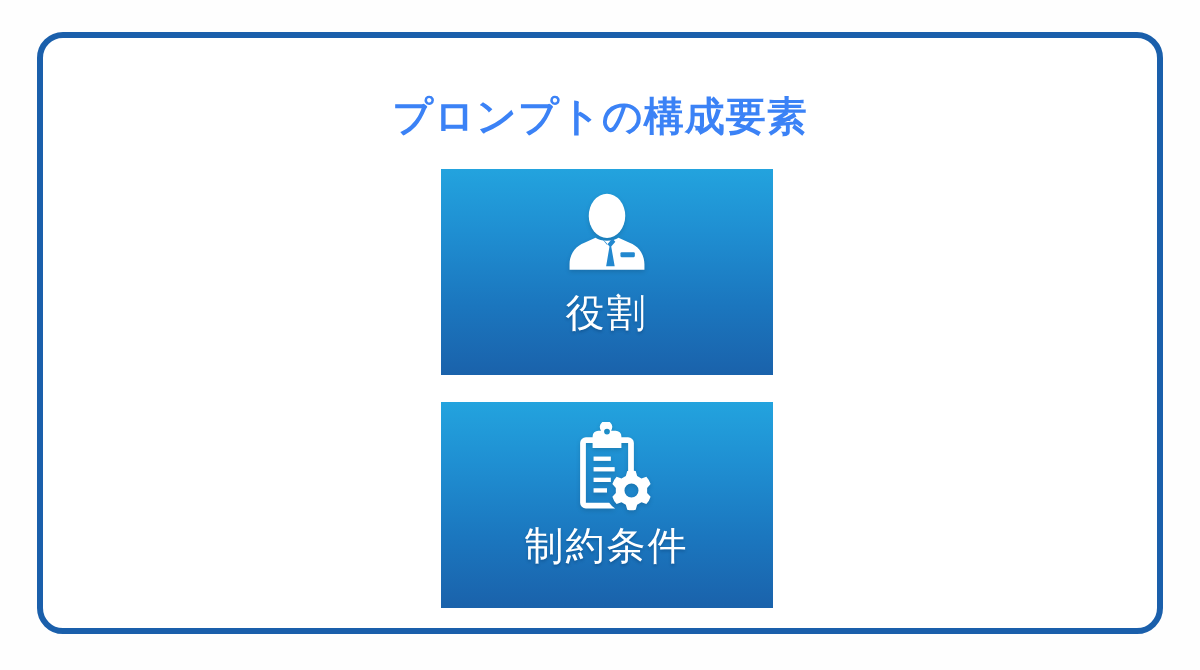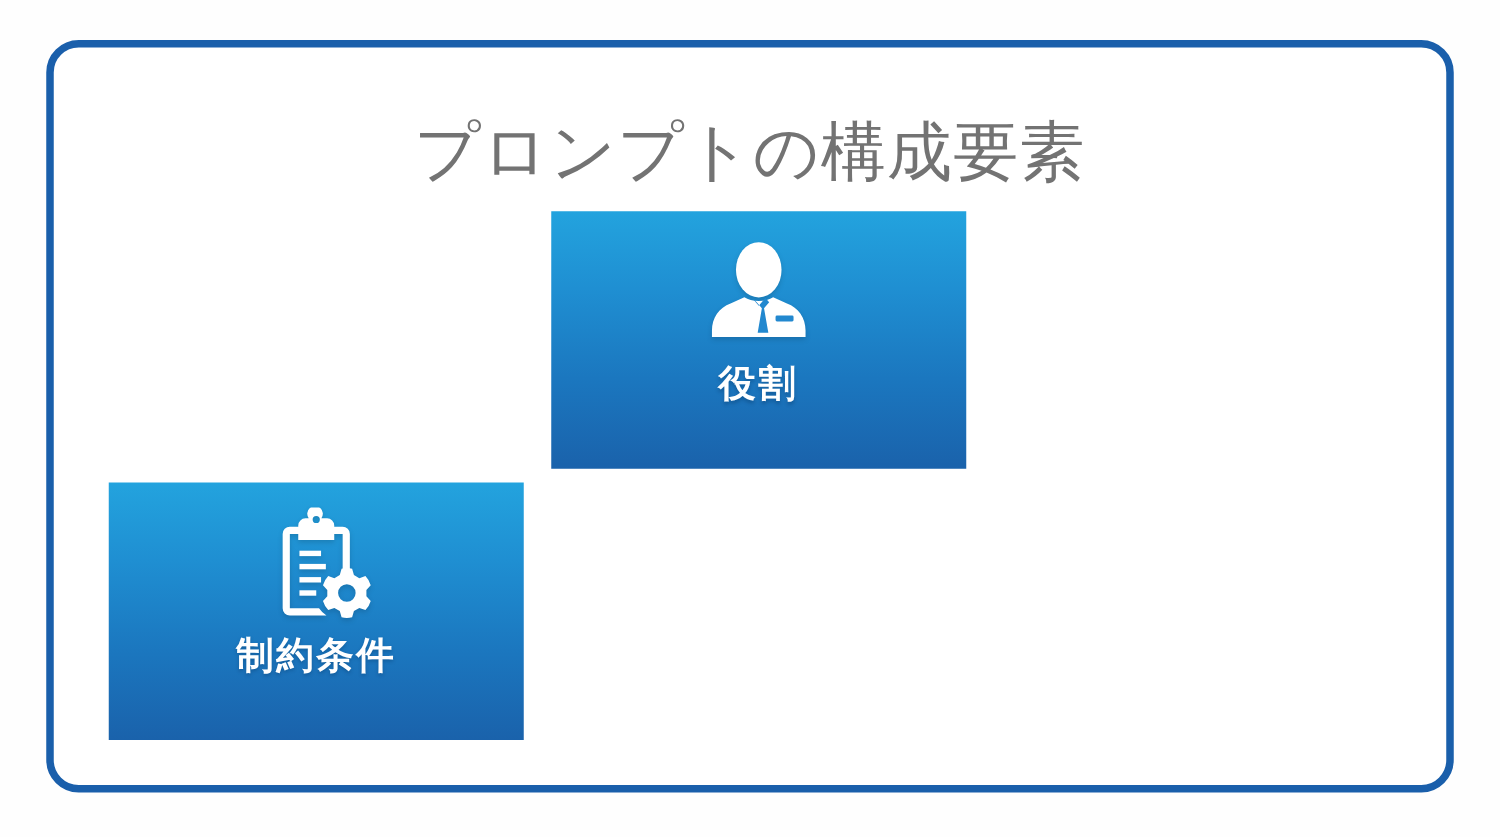--- a/index.html
+++ b/index.html
@@ -34,44 +34,43 @@
     border-radius: 26px;
     background: #ffffff;
   }
 
   .page-title {
     position: absolute;
     left: 0;
     right: 0;
     top: 58px;
     text-align: center;
-    font-size: 52px;
-    font-weight: 400;
+    font-size: 40px;
+    font-weight: 700;
     letter-spacing: 1px;
-    color: #737373;
+    color: #3b82f6;
     line-height: 1;
     white-space: nowrap;
   }
 
   
   .grid {
     position: absolute;
     left: 44px;
     top: 131px;
     width: 1039px;
   }
 
   .row {
     display: flex;
     justify-content: center;
     gap: 22px;
   }
   .row + .row {
-    margin-top: 11px;
-    flex-direction: column;
+    margin-top: 27px;
   }
 
   .card {
     position: relative;
     width: 332px;
     height: 206px;
     box-sizing: border-box;
     background: linear-gradient(180deg, #23a3de 0%, #1f8fd2 30%, #1b77bf 65%, #1a62ab 100%);
     display: flex;
     flex-direction: column;
@@ -91,22 +90,22 @@
   }
   .card-icon svg {
     width: 100%;
     height: 100%;
     display: block;
     fill: #ffffff;
   }
 
   .card-label {
     margin-top: 8px;
-    font-size: 30px;
-    font-weight: 700;
+    font-size: 39px;
+    font-weight: 400;
     color: #ffffff;
     letter-spacing: 2px;
     line-height: 1;
     text-shadow: 0 2px 3px rgba(0, 40, 80, 0.30);
     white-space: nowrap;
   }
 </style>
 </head>
 <body>
 

